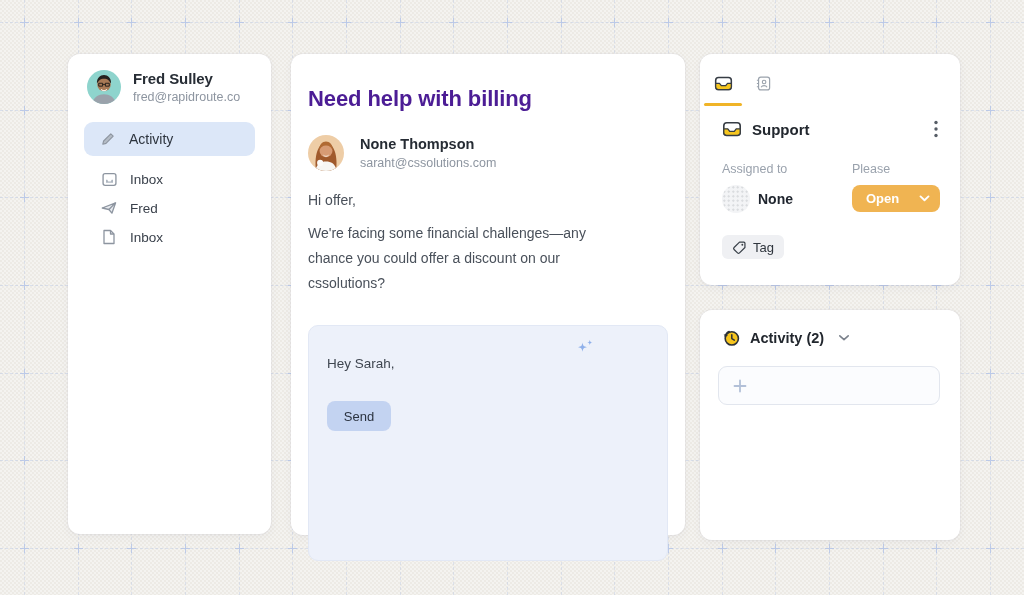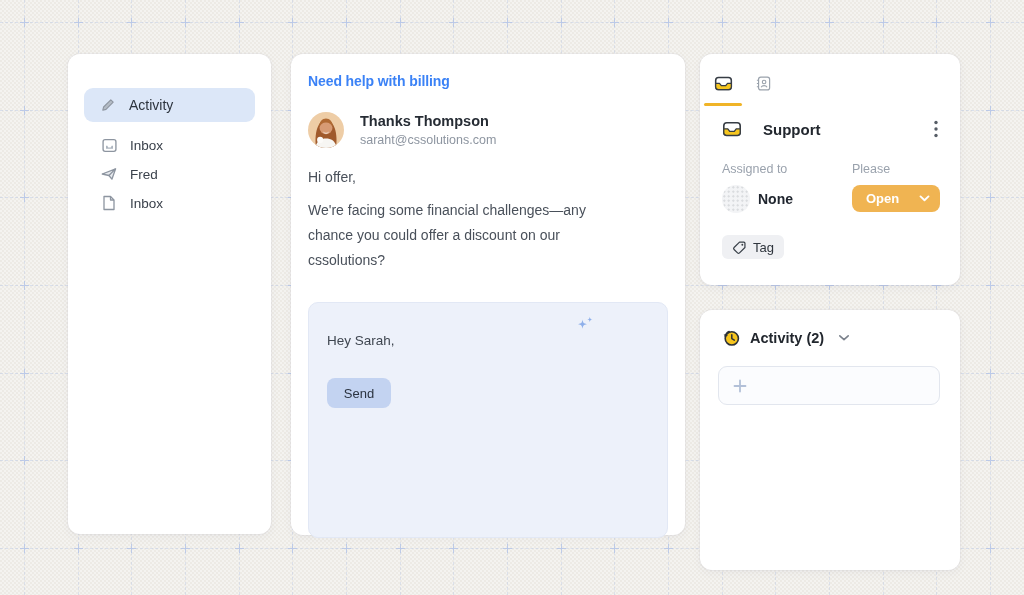--- a/index.html
+++ b/index.html
@@ -23,42 +23,42 @@
   .gcross::before { content:''; position:absolute; left:0; top:3.7px; width:9px; height:1.6px; background:#b6c6e8; }
   .gcross::after  { content:''; position:absolute; left:3.7px; top:0; width:1.6px; height:9px; background:#b6c6e8; }
 
   .panel {
     position:absolute; z-index:1; background:#fff; border-radius:12px;
     box-shadow:0 0 0 1px rgba(140,148,165,.07), 0 3px 10px rgba(55,65,90,.05);
   }
   #panel-left     { left:68px;  top:54px;  width:203px; height:480px; padding:16px; }
   #panel-mid      { left:291px; top:54px;  width:394px; height:481px; padding:18px 17px 0 17px; }
   #panel-detail   { left:700px; top:54px;  width:260px; height:231px; }
-  #panel-activity { left:700px; top:310px; width:260px; height:260px; }
+  #panel-activity { left:700px; top:310px; width:260px; height:230px; }
 
   
   .profile { display:flex; align-items:center; gap:12px; padding-left:3px; }
   .avatar { border-radius:50%; overflow:hidden; flex:0 0 auto; }
   .avatar svg { display:block; }
   .av-34 { width:34px; height:34px; }
   .av-36 { width:36px; height:36px; }
   .profile-name { font-size:15px; font-weight:700; color:#272d35; letter-spacing:-.1px; }
   .profile-email { font-size:12.5px; color:#8d95a0; margin-top:3px; }
   .compose-btn {
     margin-top:18px; height:34px; border-radius:9px; background:#dce7f8;
     display:flex; align-items:center; gap:13px; padding-left:16px;
     font-size:14px; font-weight:500; color:#2d343e; cursor:pointer;
   }
   .menu { margin-top:14px; display:flex; flex-direction:column; gap:11px; }
   .menu-item { display:flex; align-items:center; gap:12px; padding-left:16px; height:18px;
                font-size:13.5px; color:#3a414b; cursor:pointer; }
   .menu-item .mi-icon { width:18px; display:flex; justify-content:center; }
 
   
-  .thread-title { font-size:14px; font-weight:700; color:#3b82f6; letter-spacing:-.1px; margin-top:1px; }
+  .thread-title { font-size:22px; font-weight:700; color:#4c1d95; letter-spacing:-.1px; margin-top:14px; }
   .sender { margin-top:23px; display:flex; align-items:center; gap:16px; }
   .sender-name { font-size:14.5px; font-weight:700; color:#262c34; }
   .sender-email { font-size:12.5px; color:#8d95a0; margin-top:4px; }
   .msg-greeting { margin-top:21px; font-size:14px; color:#49505a; }
   .msg-body { margin-top:13px; width:322px; font-size:14px; line-height:25px; color:#49505a; }
   .draft {
     margin-top:29px; height:236px; width:100%;
     background:#edf1fa; border:1px solid #e2e8f5; border-radius:10px;
     padding:16px 18px; position:relative;
   }
@@ -70,21 +70,21 @@
     display:flex; align-items:center; justify-content:center;
     font-size:13px; font-weight:500; color:#2b3340; cursor:pointer;
   }
 
   
   .tabs { position:absolute; left:4px; top:12px; display:flex; gap:2px; }
   .tab { width:38px; display:flex; flex-direction:column; align-items:center; padding-top:4px; cursor:pointer; }
   .tab-ico { height:26px; display:flex; align-items:center; justify-content:center; }
   .tab-underline { margin-top:7px; width:38px; height:3px; border-radius:2px; background:transparent; }
   .tab.active .tab-underline { background:#f0b428; }
-  .detail-head { position:absolute; left:21px; top:64px; right:16px; display:flex; align-items:center; gap:20px; }
+  .detail-head { position:absolute; left:21px; top:64px; right:16px; display:flex; align-items:center; gap:9px; }
   .detail-title { font-size:15px; font-weight:700; color:#22272e; }
   .kebab { margin-left:auto; padding:2px 6px; cursor:pointer; display:flex; }
   .fields { position:absolute; left:22px; top:108px; display:flex; }
   .field-col1 { width:130px; }
   .field-label { font-size:12.5px; color:#9aa2ad; }
   .field-value { margin-top:9px; display:flex; align-items:center; }
   .none-avatar {
     width:28px; height:28px; border-radius:50%; background-color:#f3f4f6;
     background-image:radial-gradient(#d8dadd 1.1px, transparent 1.2px);
     background-size:4.5px 4.5px;
@@ -273,20 +273,37 @@
       <span class="gcross" style="left: 664px; top: 544px;"></span>
       <span class="gcross" style="left: 718px; top: 544px;"></span>
       <span class="gcross" style="left: 771px; top: 544px;"></span>
       <span class="gcross" style="left: 825px; top: 544px;"></span>
       <span class="gcross" style="left: 879px; top: 544px;"></span>
       <span class="gcross" style="left: 932px; top: 544px;"></span>
       <span class="gcross" style="left: 986px; top: 544px;"></span>
     </div>
 
   <div class="panel" id="panel-left">
+    <div class="profile">
+      <div class="avatar av-34">
+        <svg viewBox="0 0 40 40" width="34" height="34">
+          <rect width="40" height="40" fill="#8ed4cd"></rect>
+          <path d="M6 40 c1-8 8-11.5 14-11.5 s13 3.5 14 11.5 z" fill="#9aa2ab"></path>
+          <circle cx="20" cy="17" r="8" fill="#a97a56"></circle>
+          <path d="M11.7 16 c-.4-6.5 3.8-10 8.3-10 s8.7 3.5 8.3 10 c-2.3-4.2-4.3-5.8-8.3-5.8 s-6 1.6-8.3 5.8z" fill="#26221f"></path>
+          <path d="M13.8 15.6 h4.6 v3.4 h-4.6z M21.6 15.6 h4.6 v3.4 h-4.6z" fill="none" stroke="#1f1c19" stroke-width="1.1"></path>
+          <path d="M18.4 17 h3.2" stroke="#1f1c19" stroke-width="1"></path>
+          <path d="M17 23 c2 1.7 4 1.7 6 0" stroke="#f4ede6" stroke-width="1.3" fill="none" stroke-linecap="round"></path>
+        </svg>
+      </div>
+      <div>
+        <div class="profile-name">Fred Sulley</div>
+        <div class="profile-email">fred@rapidroute.co</div>
+      </div>
+    </div>
 
     <div class="compose-btn">
       <span style="display:flex;">
         <svg width="16" height="16" viewBox="0 0 16 16" fill="none">
           <path d="M10.8 2.8 l2.4 2.4 L6 12.4 l-3.2.8.8-3.2z" fill="#b4bcc6" stroke="#8d95a0" stroke-width="1.1" stroke-linejoin="round"></path>
         </svg>
       </span>
       <span>Activity</span>
     </div>
 
@@ -330,21 +347,21 @@
           <rect width="40" height="40" fill="#eecda6"></rect>
           <path d="M9 40 C6.5 24 11 8.5 20 8.5 s13.5 15.5 11 31.5 z" fill="#a05a2c"></path>
           <circle cx="20" cy="17.5" r="7.2" fill="#d79b74"></circle>
           <path d="M12.5 17 c-.3-6.5 3.5-9.7 7.5-9.7 s7.8 3.2 7.5 9.7 c-2-3.6-3.7-5.2-7.5-5.2 s-5.5 1.6-7.5 5.2z" fill="#b06a33"></path>
           <path d="M8 40 c2-8.5 6.5-10.5 12-10.5 s10 2 12 10.5z" fill="#f7f6f3"></path>
           <path d="M17.5 22.8 c1.6 1.3 3.4 1.3 5 0" stroke="#f2e6da" stroke-width="1.1" fill="none" stroke-linecap="round"></path>
           <circle cx="13.5" cy="31" r="3.4" fill="#fcfbf9"></circle>
         </svg>
       </div>
       <div>
-        <div class="sender-name">Thanks Thompson</div>
+        <div class="sender-name">None Thompson</div>
         <div class="sender-email">saraht@cssolutions.com</div>
       </div>
     </div>
 
     <div class="msg-greeting">Hi offer,</div>
     <div class="msg-body">We're facing some financial challenges—any chance you could offer a discount on our cssolutions?</div>
 
     <div class="draft">
       <span class="sparkle">
         <svg width="22" height="20" viewBox="0 0 22 20" fill="#8fb0ea">

